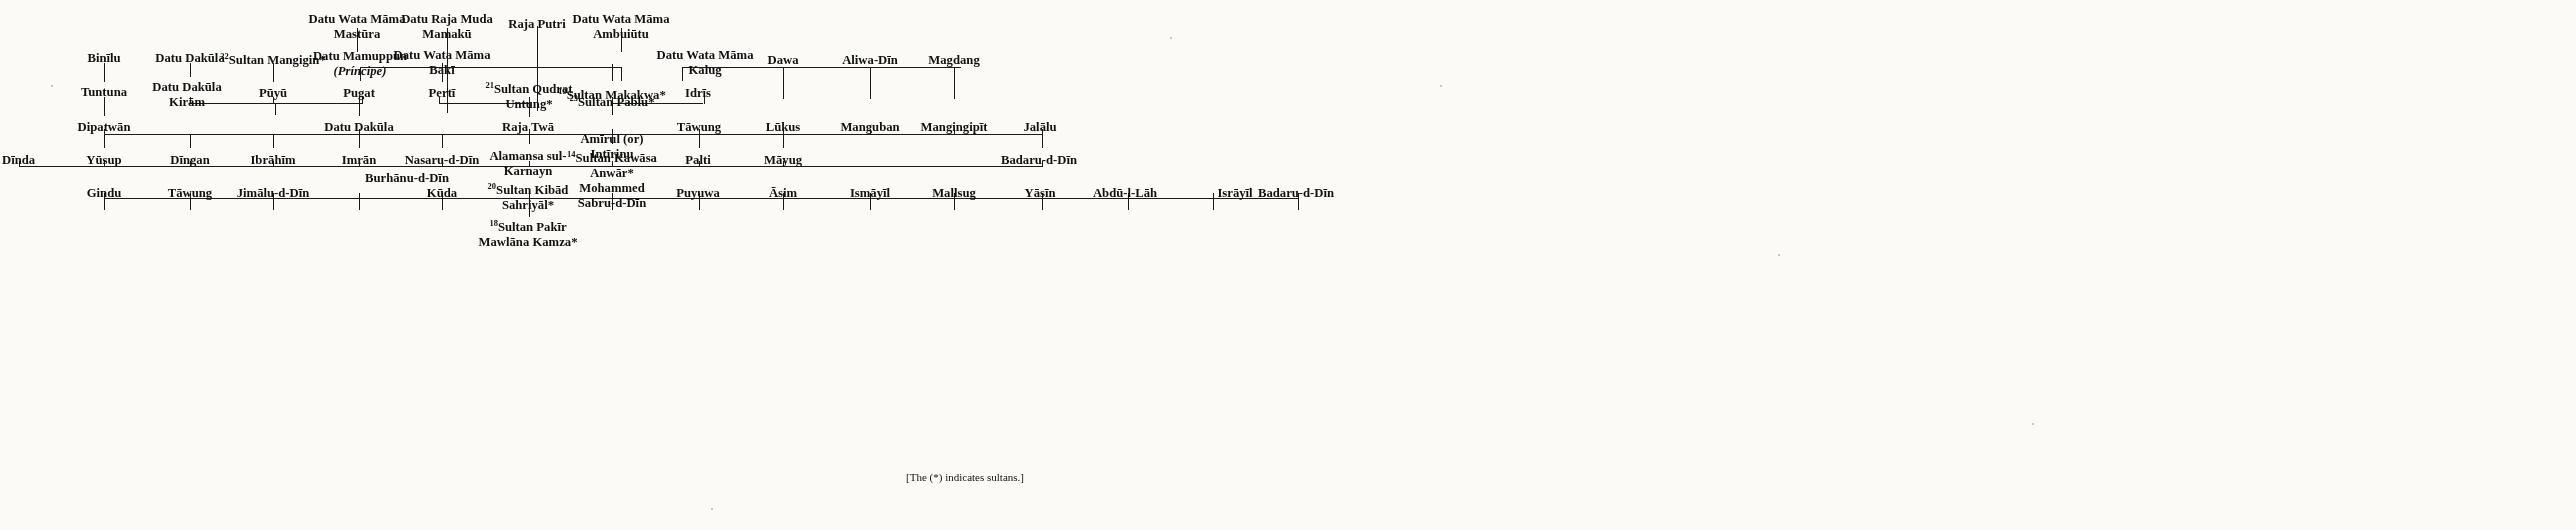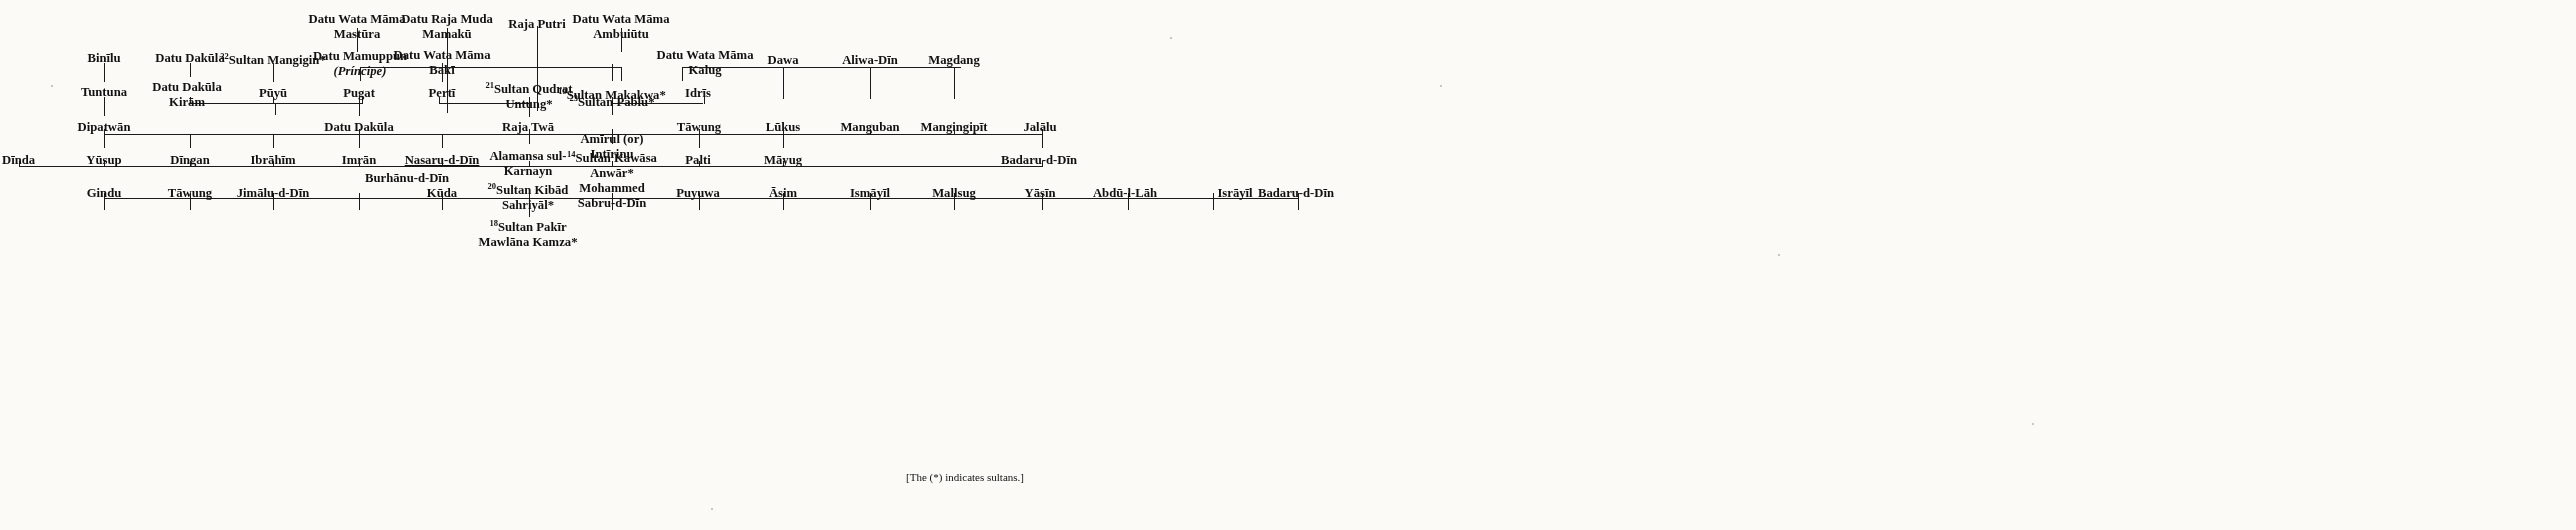--- a/index.html
+++ b/index.html
@@ -149,21 +149,21 @@
       <div class="node" style="left: 699px; top: 120px; transform: translateX(-50%);">Tāwung</div>
       <div class="node" style="left: 783px; top: 120px; transform: translateX(-50%);">Lūkus</div>
       <div class="node" style="left: 870px; top: 120px; transform: translateX(-50%);">Manguban</div>
       <div class="node" style="left: 954px; top: 120px; transform: translateX(-50%);">Mangingipīt</div>
       <div class="node" style="left: 1040px; top: 120px; transform: translateX(-50%);">Jalālu</div>
       <div class="node" style="left: 18.6px; top: 153px; transform: translateX(-50%);">Dīnda</div>
       <div class="node" style="left: 104px; top: 153px; transform: translateX(-50%);">Yūsup</div>
       <div class="node" style="left: 190px; top: 153px; transform: translateX(-50%);">Dīngan</div>
       <div class="node" style="left: 273px; top: 153px; transform: translateX(-50%);">Ibrāhīm</div>
       <div class="node" style="left: 359px; top: 153px; transform: translateX(-50%);">Imrān</div>
-      <div class="node" style="left: 442px; top: 153px; transform: translateX(-50%); text-decoration: underline;">Nasaru-d-Dīn</div>
+      <div class="node" style="left: 442px; top: 153px; transform: translateX(-50%);">Nasaru-d-Dīn</div>
       <div class="node" style="left: 528px; top: 149px; transform: translateX(-50%);">Alamansa sul-<br>Karnayn</div>
       <div class="node" style="left: 612px; top: 149px; transform: translateX(-50%);"><sup>14</sup>Sultan Kawāsa<br>Anwār*</div>
       <div class="node" style="left: 698px; top: 153px; transform: translateX(-50%);">Palti</div>
       <div class="node" style="left: 783px; top: 153px; transform: translateX(-50%);">Māyug</div>
       <div class="node" style="left: 1039px; top: 153px; transform: translateX(-50%);">Badaru-d-Dīn</div>
       <div class="node" style="left: 104px; top: 186px; transform: translateX(-50%);">Gindu</div>
       <div class="node" style="left: 190px; top: 186px; transform: translateX(-50%);">Tāwung</div>
       <div class="node" style="left: 273px; top: 186px; transform: translateX(-50%);">Jimālu-d-Dīn</div>
       <div class="node" style="left: 359px; top: 171px; transform: translateX(-50%); margin-left: 48px;">Burhānu-d-Dīn</div>
       <div class="node" style="left: 442px; top: 186px; transform: translateX(-50%); text-align: center;">Kūda</div>

